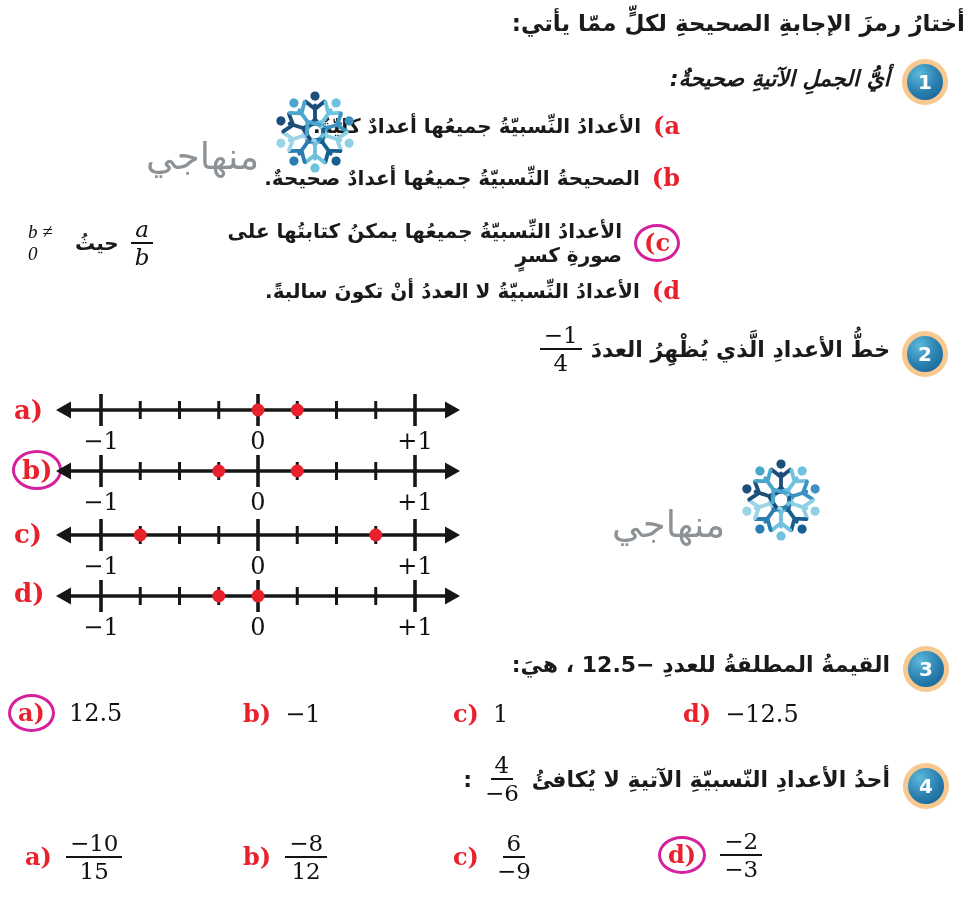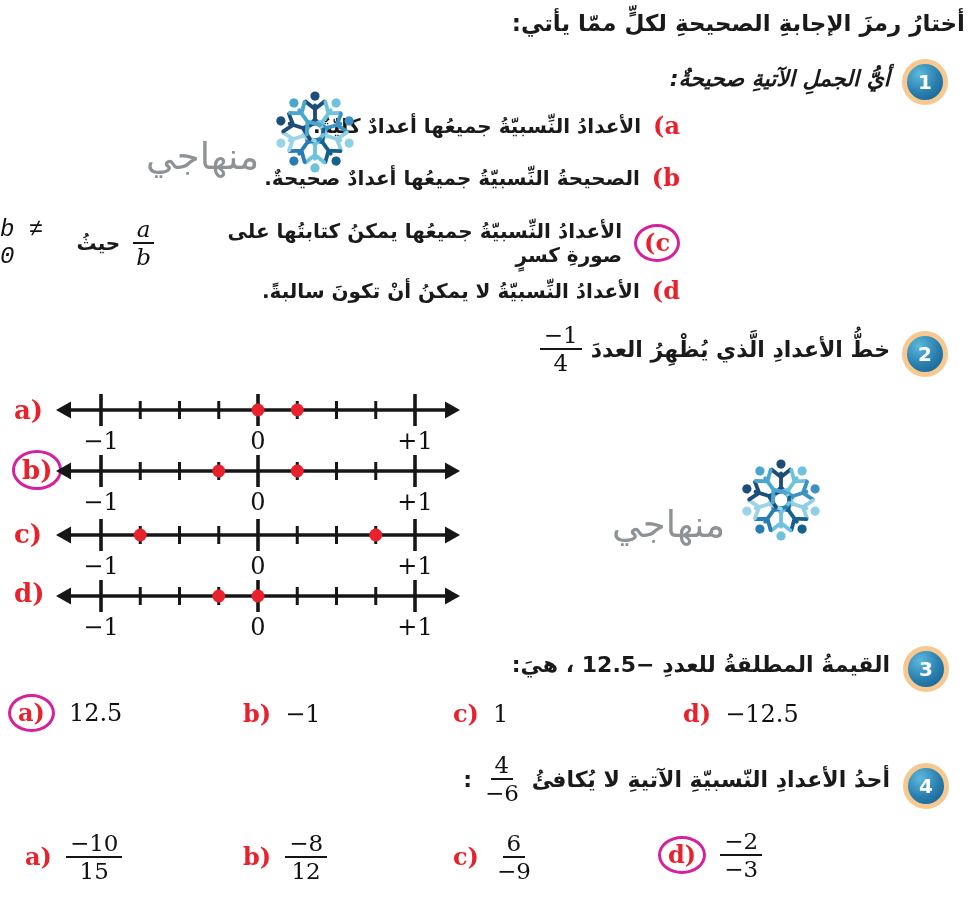--- a/index.html
+++ b/index.html
@@ -30,22 +30,22 @@
     padding:4px 7px;
   }
   .frac{
     display:inline-flex;flex-direction:column;align-items:center;
     direction:ltr;unicode-bidi:isolate;
     font-family:"DejaVu Serif",serif;font-size:23px;font-weight:400;line-height:1.15;color:#111;
   }
   .frac .num{border-bottom:2.5px solid #141414;padding:0 4px;}
   .frac .den{padding:0 4px;}
   .it{font-style:italic;}
-  .math{direction:ltr;unicode-bidi:isolate;font-family:Liberation Mono, monospace;font-style:italic;
-        font-size:24px;font-weight:400;color:#111;}
+  .math{direction:ltr;unicode-bidi:isolate;font-family:Liberation Serif, serif;font-style:italic;
+        font-size:19px;font-weight:400;color:#111;padding-left:28px;}
   .val{direction:ltr;unicode-bidi:isolate;font-family:"DejaVu Serif",serif;font-size:24px;
        font-weight:400;color:#111;text-align:center;}
   .nl-letter{color:#e8212c;font-family:"DejaVu Serif",serif;font-weight:700;font-size:26px;line-height:1;}
   .opt-h{display:flex;align-items:center;gap:14px;}
   .logo{display:flex;align-items:flex-end;gap:10px;}
   .logo-text{color:#8d9296;font-size:37px;font-weight:400;direction:rtl;unicode-bidi:isolate;}
 </style>
 </head>
 <body>
 
@@ -72,21 +72,21 @@
   <span class="frac it">
     <span class="num">a</span>
     <span class="den">b</span>
   </span>
   <span class="ar">حيثُ</span>
   <span class="math">b ≠ 0</span>
 </div>
 
 <div class="abs opt-row" style="top:279px;right:293px;">
   <span class="letter">(d</span>
-  <span class="ar">الأعدادُ النِّسبيّةُ لا يمكنُ أنْ تكونَ سالبةً.</span>
+  <span class="ar">الأعدادُ النِّسبيّةُ لا العددُ أنْ تكونَ سالبةً.</span>
 </div>
 
 <div class="abs logo" style="left:146px;top:86px;">
   <span class="logo-text">منهاجي</span>
   <svg width="92" height="92" viewBox="0 0 100 100">
       <g transform="rotate(0 50 50)">
         <circle cx="50" cy="11" r="5" fill="#1d4e79"></circle>
         <path d="M50,21 L50,36 M50,25 L40,17 M50,25 L60,17 M50,36 L41,47 M50,36 L59,47" stroke="#1d4e79" stroke-width="4.2" fill="none" stroke-linecap="round"></path>
       </g>
       <g transform="rotate(36 50 50)">

